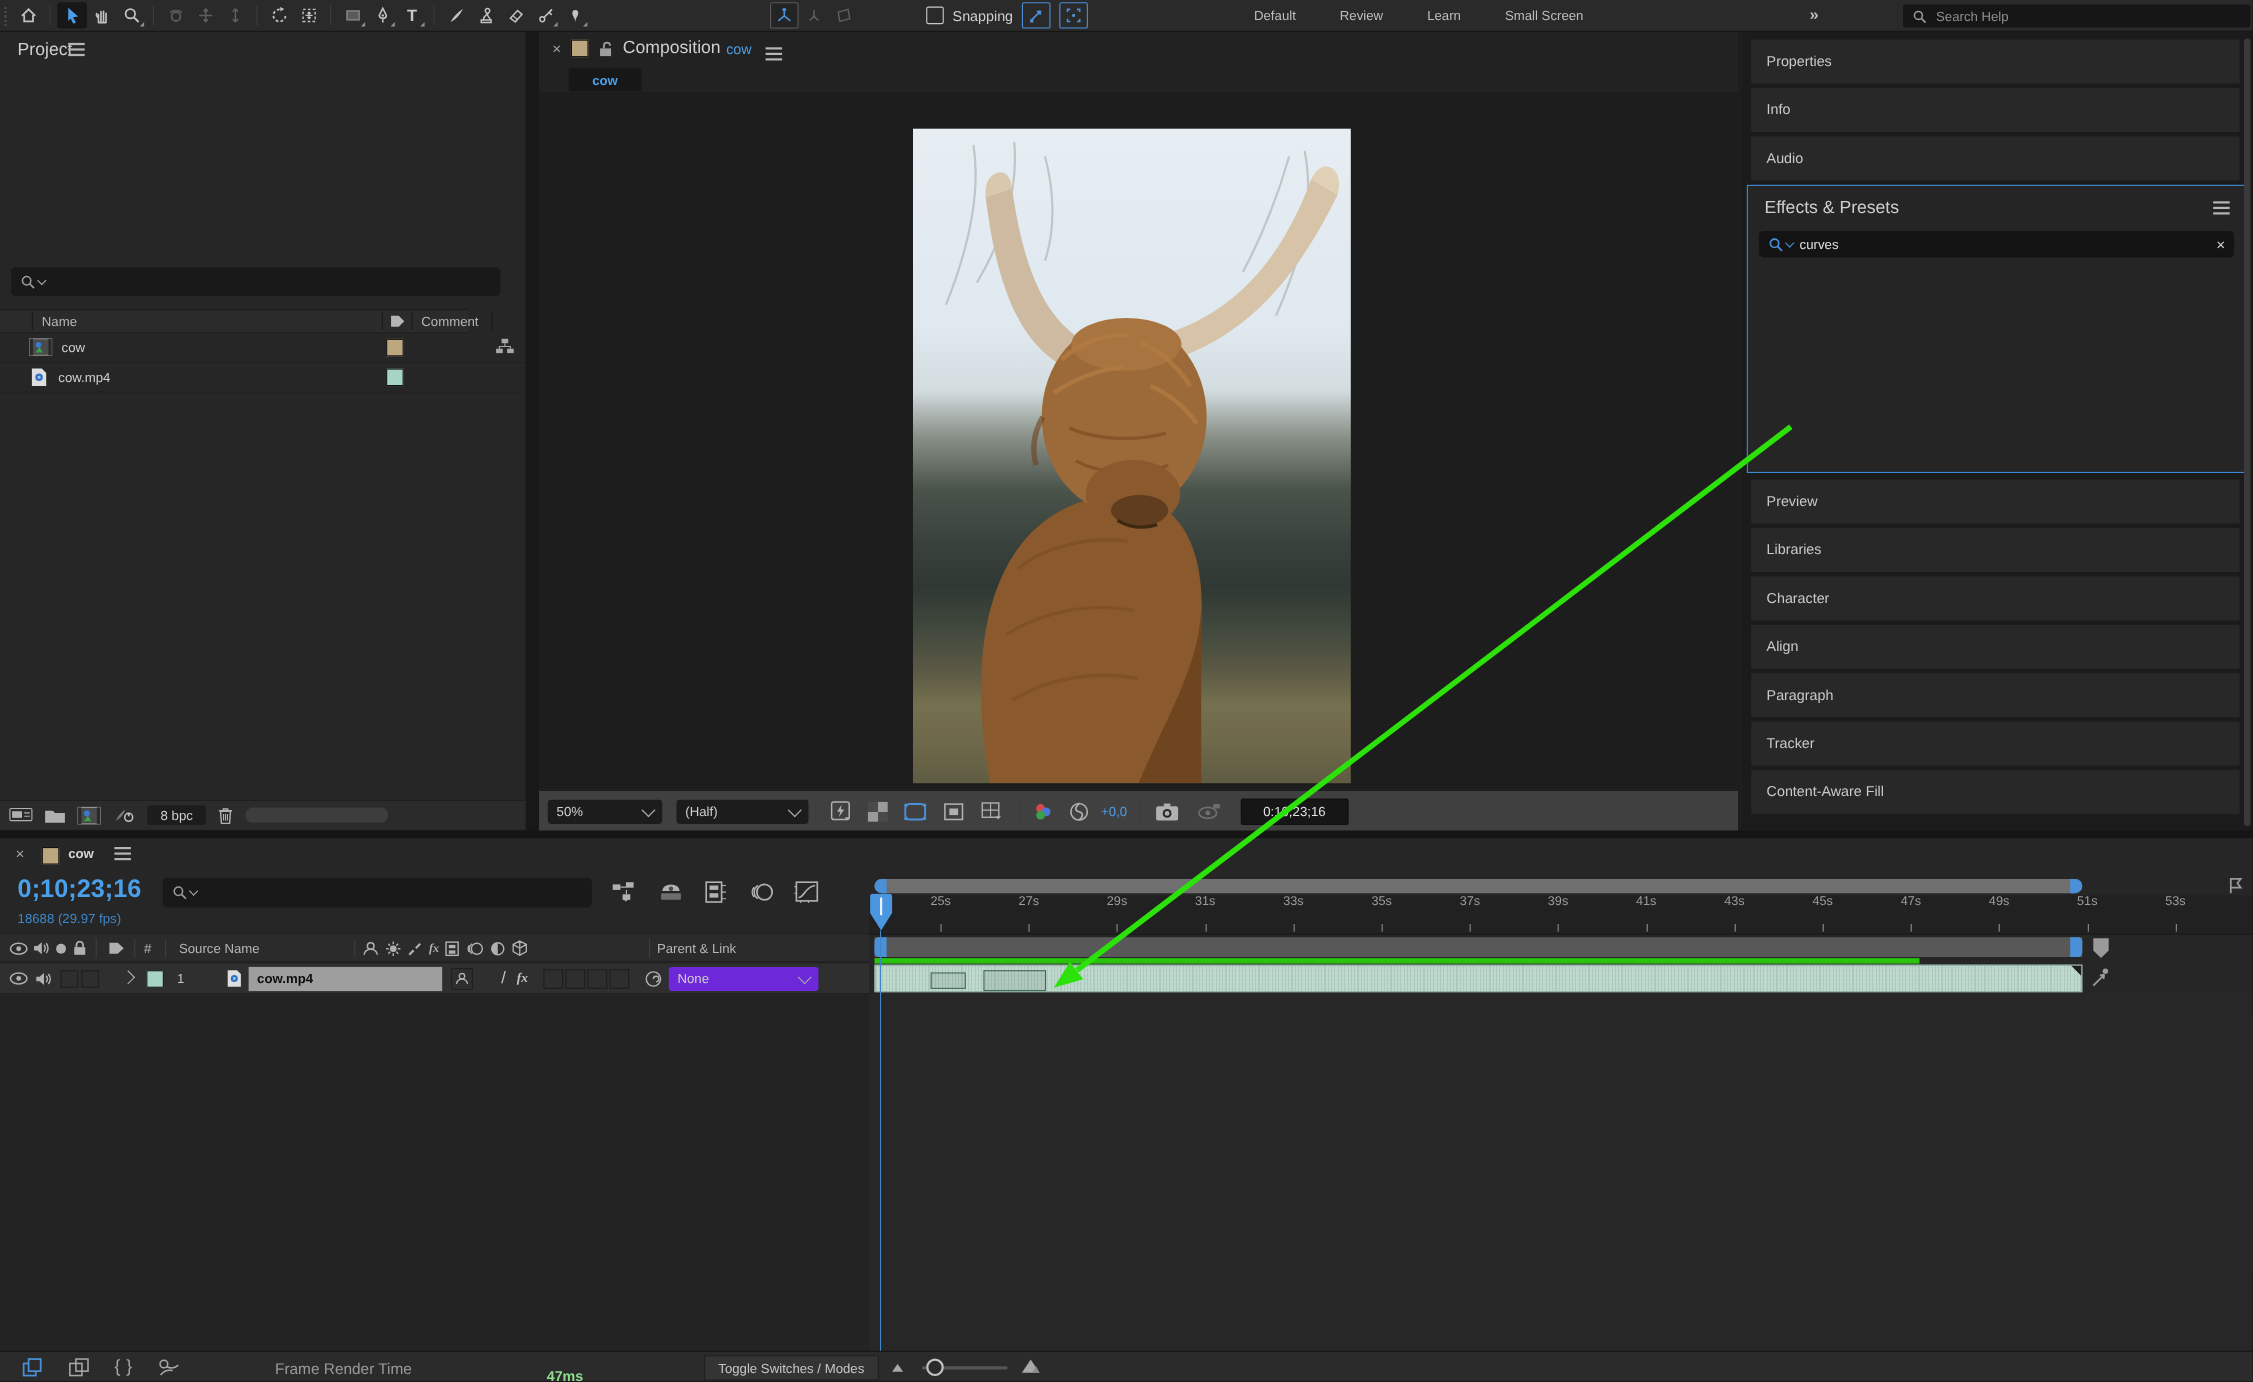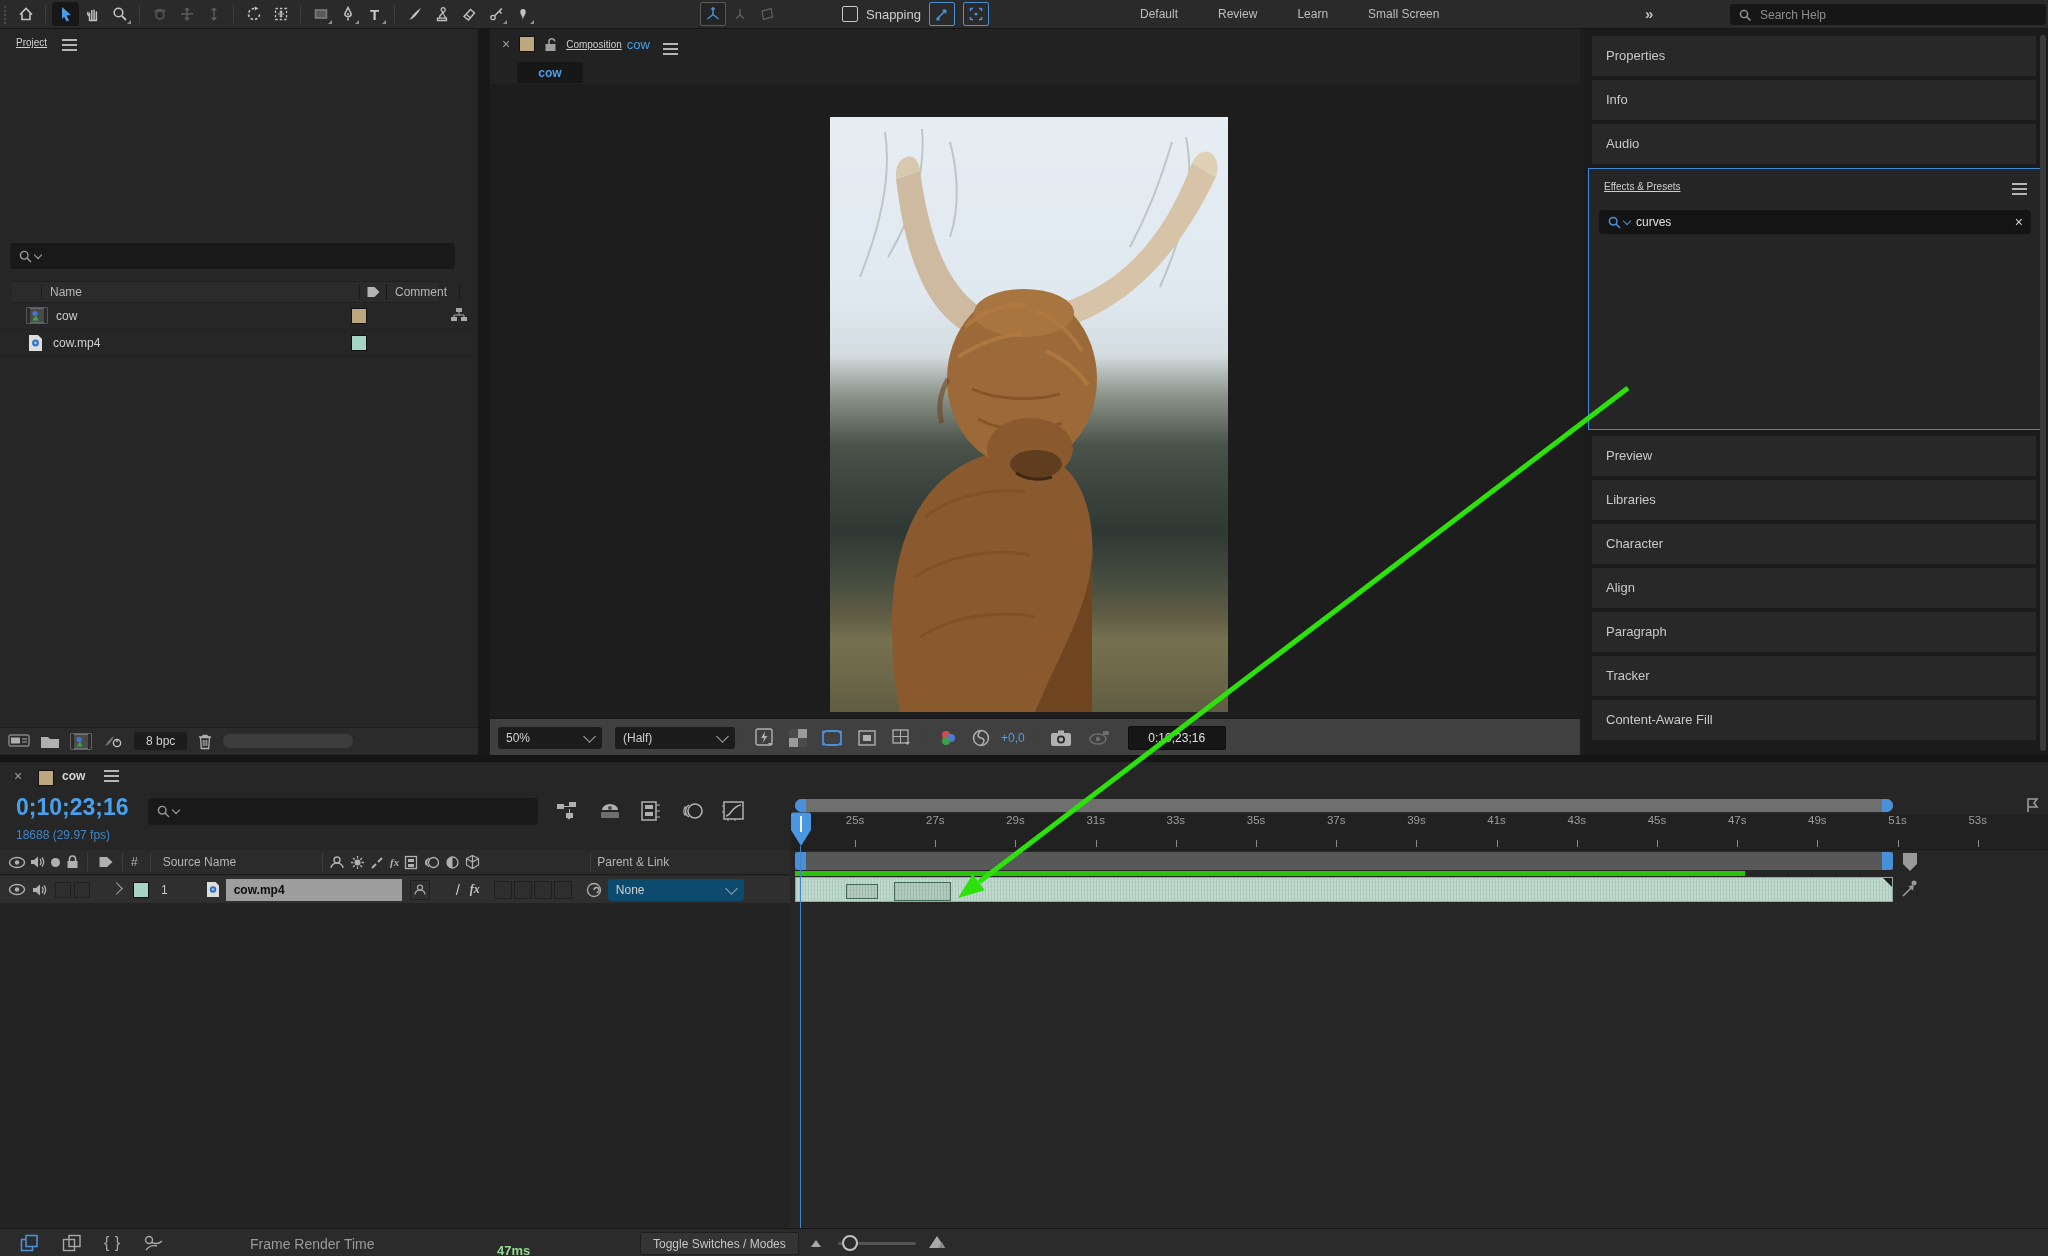--- a/index.html
+++ b/index.html
@@ -7,21 +7,21 @@
        font-family:"Liberation Sans",sans-serif;color:#c3c3c3;font-size:12px;}
   .abs{position:absolute;}
   .row{display:flex;align-items:center;}
   .vsep{width:1px;height:18px;background:#3d3d3d;margin:0 6px;flex:none;}
   .tool{position:relative;width:27px;height:24px;display:flex;align-items:center;justify-content:center;border-radius:3px;flex:none;}
   .tool.active{background:#171717;}
   .grp::after{content:'';position:absolute;right:2px;bottom:2px;border-left:4px solid transparent;border-bottom:4px solid #8f8f8f;}
   svg.ic{display:block;}
   .ws{padding:0 20px;line-height:28px;color:#bdbdbd;flex:none;}
   .helpbox{background:#161616;border-radius:3px;display:flex;align-items:center;gap:8px;padding:0 8px;color:#8f8f8f;}
-  .panel-h{font-size:10px;color:#cfcfcf;text-decoration:underline;}
+  .panel-h{font-size:16px;color:#cfcfcf;}
   .searchbox{background:#191919;border-radius:4px;display:flex;align-items:center;gap:6px;padding:0 8px;}
   .swatch{width:14px;height:14px;border:1px solid #111;flex:none;}
   .hamb{width:15px;height:2px;background:#b5b5b5;box-shadow:0 5px 0 #b5b5b5,0 10px 0 #b5b5b5;margin-top:-10px;}
   .side-panel{height:40px;line-height:40px;background:#282828;margin-bottom:4px;padding-left:14px;font-size:13px;color:#c9c9c9;}
   .tick{flex:none;width:80.2px;text-align:center;color:#9d9d9d;font-size:11.5px;position:relative;height:34px;}
   .tick i{position:absolute;left:50%;bottom:1px;width:1px;height:7px;background:#8a8a8a;}
   .cell{width:14px;height:14px;background:#2e2e2e;border:1px solid #1f1f1f;flex:none;}
   .hdr-ico{flex:none;margin-right:4px;}
   .dd{background:#1c1c1c;border-radius:3px;display:flex;align-items:center;justify-content:space-between;padding:0 8px;color:#cfcfcf;}
   .chev{width:8px;height:8px;border-right:1.6px solid #aaa;border-bottom:1.6px solid #aaa;transform:rotate(45deg);margin-top:-3px;flex:none;}
@@ -190,21 +190,21 @@
     <div class="abs hamb" style="left:62px;top:20px;"></div>
 
     <div class="abs searchbox" style="left:10px;top:214px;width:429px;height:26px;">
       <svg class="ic" width="15" height="15">
           <circle cx="6.2" cy="6.2" r="3.8" stroke="#9a9a9a" stroke-width="1.4" fill="none"></circle>
           <path d="M9 9 L13 13" stroke="#9a9a9a" stroke-width="1.5"></path>
         </svg>
       <span class="chev" style="width:5px;height:5px;margin-left:-4px;"></span>
     </div>
 
-    <div class="abs" style="left:12px;top:252px;width:426px;height:20px;background:#2b2b2b;border-top:1px solid #1e1e1e;border-bottom:1px solid #1e1e1e;">
+    <div class="abs" style="left:0;top:252px;width:426px;height:20px;background:#2b2b2b;border-top:1px solid #1e1e1e;border-bottom:1px solid #1e1e1e;">
       <span class="abs" style="left:38px;top:3px;color:#b5b5b5;">Name</span>
       <div class="abs" style="left:29px;top:2px;width:1px;height:16px;background:#1a1a1a;"></div>
       <div class="abs" style="left:347px;top:2px;width:1px;height:16px;background:#1a1a1a;"></div>
       <svg class="abs ic" style="left:354px;top:3px;" width="15" height="14">
           <path d="M1.5 2 h7 l5 5 -5 5 h-7 z" fill="#b5b5b5"></path>
         </svg>
       <div class="abs" style="left:374px;top:2px;width:1px;height:16px;background:#1a1a1a;"></div>
       <span class="abs" style="left:383px;top:3px;color:#b5b5b5;">Comment</span>
       <div class="abs" style="left:447px;top:2px;width:1px;height:16px;background:#1a1a1a;"></div>
     </div>
@@ -600,21 +600,21 @@
       <span style="margin-left:26px;font-size:15px;color:#c5c5c5;">/</span>
       <span style="margin-left:10px;font:italic bold 12px 'Liberation Serif',serif;color:#c5c5c5;">fx</span>
       <div class="cell" style="margin-left:14px;width:16px;height:16px;"></div>
       <div class="cell" style="margin-left:2px;width:16px;height:16px;"></div>
       <div class="cell" style="margin-left:2px;width:16px;height:16px;"></div>
       <div class="cell" style="margin-left:2px;width:16px;height:16px;"></div>
       <svg class="ic" style="margin-left:14px;" width="16" height="16">
           <circle cx="8" cy="8" r="6.5" stroke="#b0b0b0" stroke-width="1.3" fill="none"></circle>
           <path d="M8 8 a2.5 2.5 0 1 1 2.5 2.5" stroke="#b0b0b0" stroke-width="1.3" fill="none"></path>
         </svg>
-      <div class="dd" style="margin-left:6px;width:120px;height:22px;background:#0c4a6e;gap:36px;">
+      <div class="dd" style="margin-left:6px;width:120px;height:22px;background:#6d28d9;gap:36px;">
         <span>None</span>
           <span class="chev"></span>
       </div>
     </div>
 
     <div class="abs teal-noise" style="left:795px;top:115px;width:1098px;height:25px;background-color:#bcd8cc;border:1px solid #8fae9f;box-sizing:border-box;">
       <div class="abs" style="right:0;top:0;width:0;height:0;border-top:9px solid #1d1d1d;border-left:9px solid transparent;"></div>
       <div class="abs" style="left:50px;top:6px;width:30px;height:13px;border:1px solid #44685a;background:rgba(0,0,0,0.07);"></div>
       <div class="abs" style="left:98px;top:4px;width:55px;height:17px;border:1px solid #44685a;background:rgba(0,0,0,0.07);"></div>
     </div>

